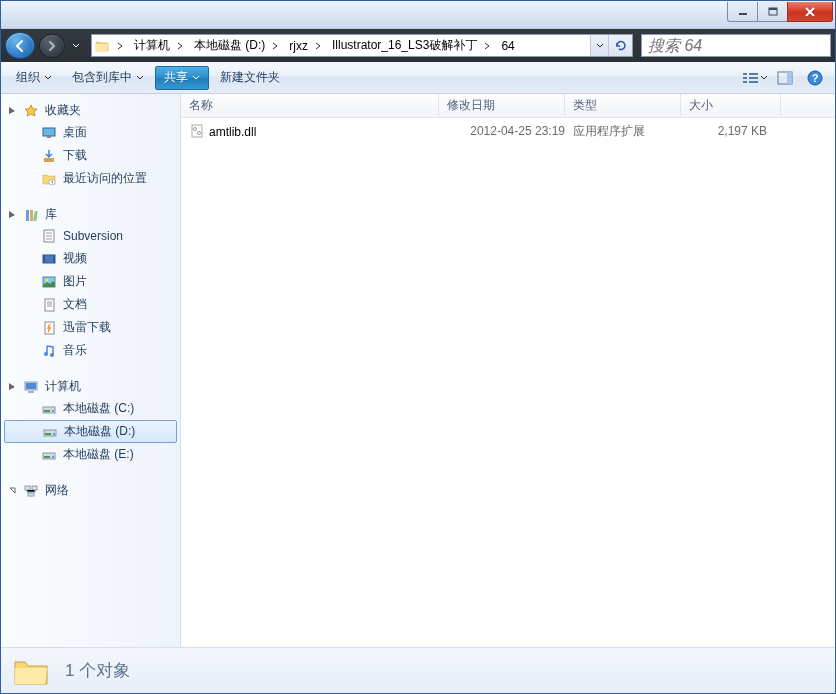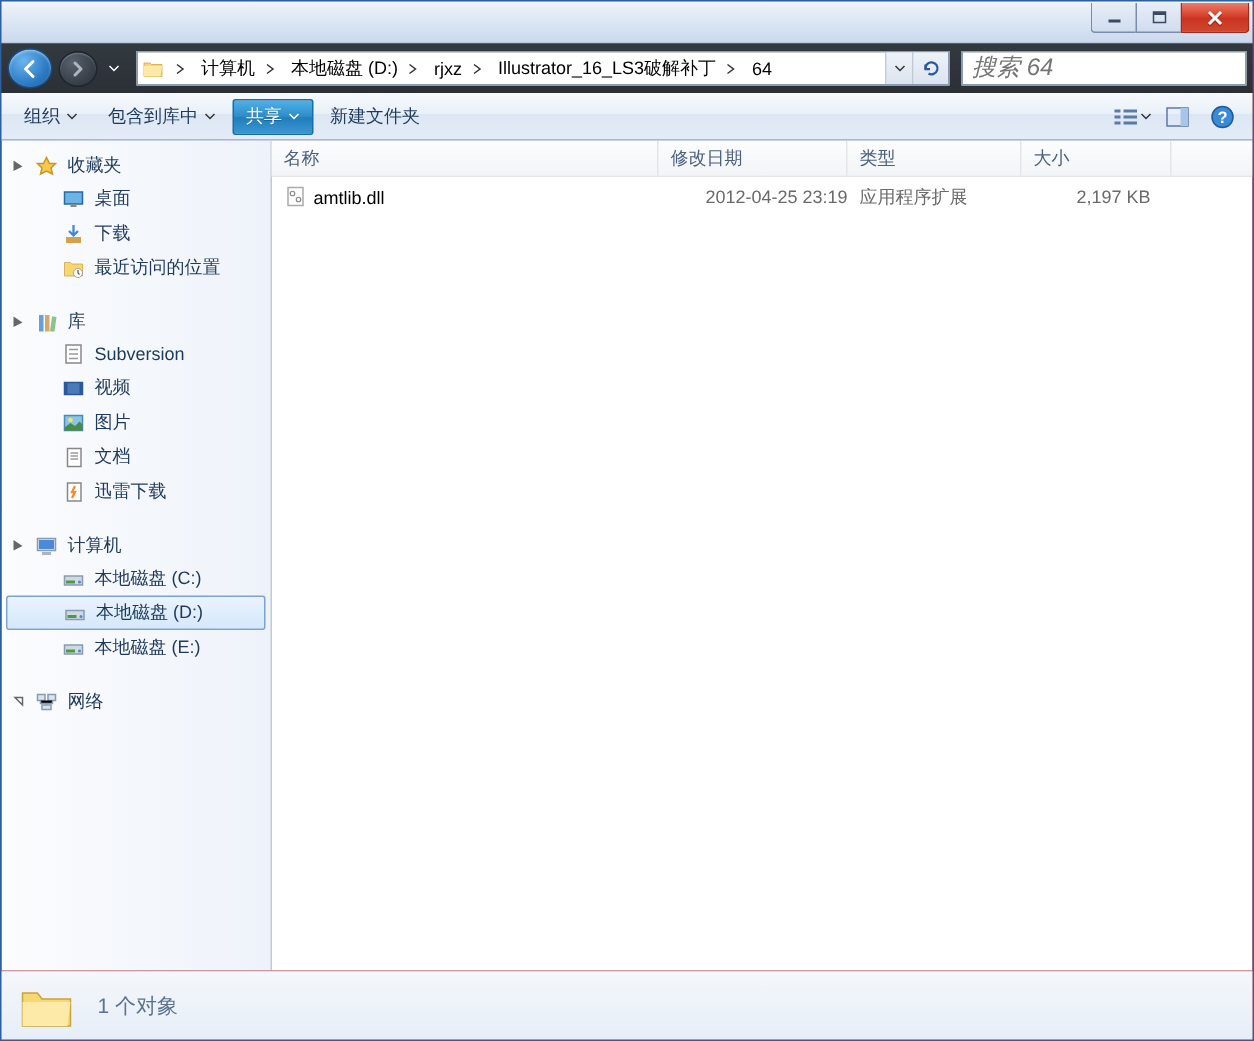--- a/index.html
+++ b/index.html
@@ -1,17 +1,17 @@
 <!DOCTYPE html>
 <html><head>
 <meta charset="utf-8">
 <style>
 * { box-sizing: border-box; margin: 0; padding: 0; }
 body { font-family: "Microsoft YaHei", "Segoe UI", Tahoma, sans-serif; font-size: 12px; background: #fff; overflow: hidden; }
-.window { width: 836px; height: 694px; border: 1px solid #2e5f9e; position: relative; background: #b91c1c; display: flex; flex-direction: column; }
+.window { width: 836px; height: 694px; border: 1px solid #2e5f9e; position: relative; background: #e5e5e5; display: flex; flex-direction: column; }
 .titlebar { height: 28px; background: linear-gradient(to bottom, #f0f4fb 0%, #dce6f4 50%, #cbd9ed 100%); display: flex; justify-content: flex-end; align-items: flex-start; border-bottom: 1px solid #b8c9e0; }
 .titlebar-buttons { display: flex; gap: 0; margin-right: 2px; margin-top: 1px; }
 .titlebar-btn { width: 30px; height: 20px; border: 1px solid #7a8ca8; border-top: none; border-radius: 0 0 3px 3px; background: linear-gradient(to bottom, #e8eef7, #d0dcee); display: flex; align-items: center; justify-content: center; cursor: default; }
 .titlebar-btn:first-child { border-radius: 0 0 0 3px; border-right: none; }
 .titlebar-btn:nth-child(2) { border-radius: 0; border-right: none; }
 .titlebar-close { width: 46px; background: linear-gradient(to bottom, #e97e6a, #d9402c 45%, #c93520 55%, #d14630); border-color: #a02d1b; border-radius: 0 0 3px 0; }
 .titlebar-close svg { filter: drop-shadow(0 1px 0 rgba(0,0,0,0.3)); }
 .navbar { height: 33px; background: linear-gradient(to bottom, #32393f 0%, #2b3036 100%); display: flex; align-items: center; padding: 0 4px; gap: 4px; }
 .nav-back, .nav-forward { width: 30px; height: 27px; border-radius: 50%; display: flex; align-items: center; justify-content: center; cursor: default; }
 .nav-back { background: radial-gradient(circle at 35% 30%, #6bb5ee, #2d7cc5 60%, #1e5a96); border: 1px solid #1a4a80; box-shadow: inset 0 1px 2px rgba(255,255,255,0.5); }
@@ -48,21 +48,21 @@
 .col-type { width: 116px; }
 .col-size { width: 100px; justify-content: flex-start; }
 .file-list { flex: 1; padding: 2px 0; }
 .file-row { display: flex; height: 22px; align-items: center; cursor: default; }
 .file-name { width: 258px; padding-left: 8px; display: flex; align-items: flex-end; gap: 4px; color: #000; }
 .file-date { width: 126px; color: #6a6a6a; padding-left: 8px; text-align: right; }
 .file-type { width: 116px; color: #6a6a6a; padding-left: 8px; }
 .file-size { width: 100px; color: #6a6a6a; text-align: right; padding-right: 14px; }
 .statusbar { height: 46px; background: linear-gradient(to bottom, #f4f7fb, #e7eef8); border-top: 1px solid #d6dee8; display: flex; align-items: center; padding: 0 10px; gap: 14px; }
 .status-icon { width: 40px; height: 34px; display: flex; align-items: center; justify-content: center; }
-.status-text { color: #5c728f; font-size: 14px; }
+.status-text { color: #5c728f; font-size: 17px; }
 .icon-svg { flex-shrink: 0; }
 </style>
 </head>
 <body>
 
 <div class="window">
 
   <div class="titlebar">
     <div class="titlebar-buttons">
       <div class="titlebar-btn">
@@ -297,20 +297,28 @@
             </svg>
           <span>文档</span>
         </div>
         <div class="sidebar-item">
           <svg class="icon-svg" width="16" height="16">
               <rect x="4" y="2" width="9" height="12" fill="#fff" stroke="#888"></rect>
               <path d="M9 4 L7 8 L9 8 L7 12" stroke="#f88a2a" stroke-width="1.5" fill="none"></path>
             </svg>
           <span>迅雷下载</span>
         </div>
+        <div class="sidebar-item">
+          <svg class="icon-svg" width="16" height="16">
+              <path d="M6 3 L6 11 M6 3 L12 4 L12 12" stroke="#4a8ad8" stroke-width="1.5" fill="none"></path>
+              <circle cx="5" cy="11" r="2" fill="#4a8ad8"></circle>
+              <circle cx="11" cy="12" r="2" fill="#4a8ad8"></circle>
+            </svg>
+          <span>音乐</span>
+        </div>
       </div>
 
       <div class="sidebar-section">
         <div class="sidebar-header">
           <span class="tree-toggle">
               <svg width="9" height="9">
                 <path d="M1 1 L7 5 L1 8 Z" fill="#666"></path>
               </svg>
             </span>
           <svg class="icon-svg" width="16" height="16">

